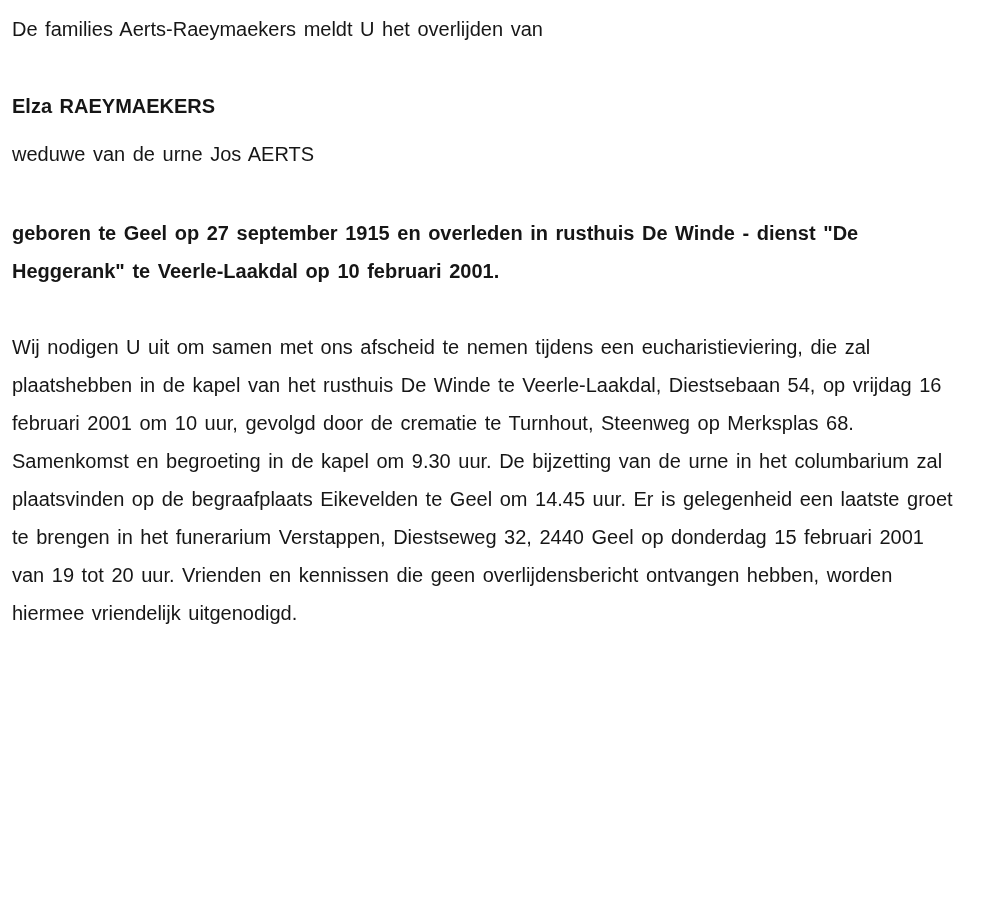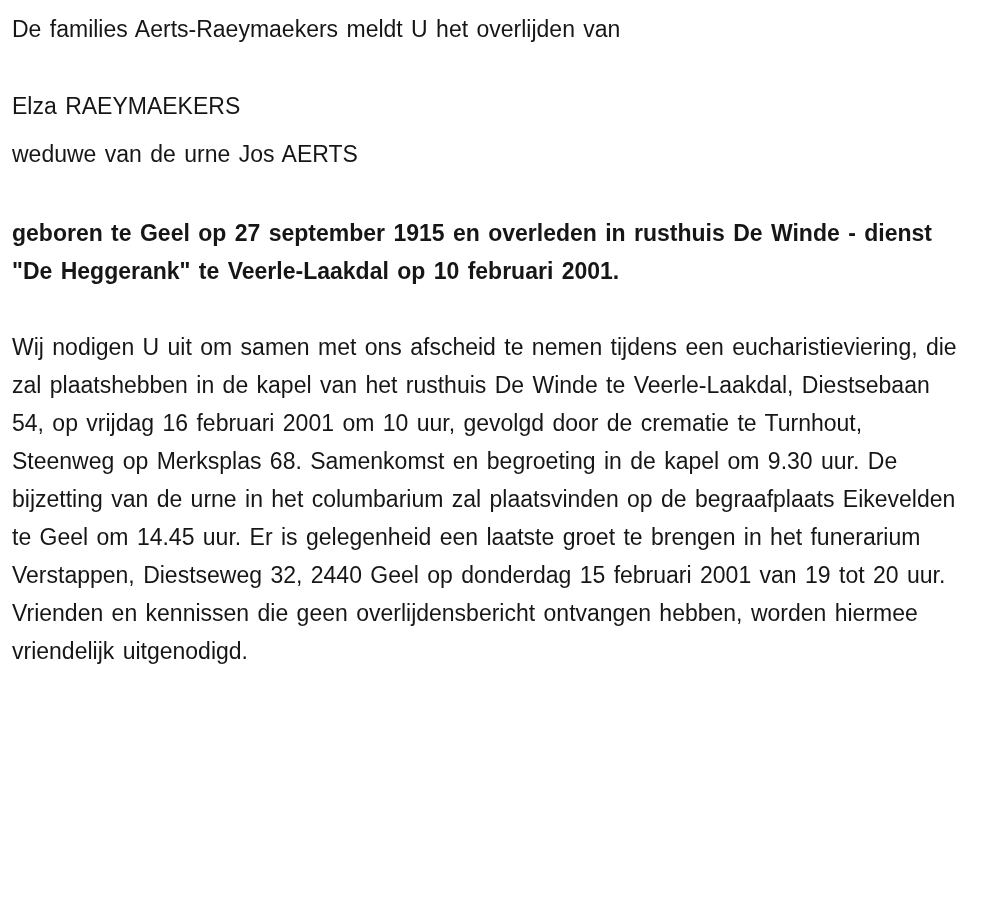--- a/index.html
+++ b/index.html
@@ -11,36 +11,36 @@
     width: 1000px;
     height: 915px;
     font-family: "Liberation Sans", "DejaVu Sans", sans-serif;
     color: #161616;
     overflow: hidden;
   }
   .notice {
     box-sizing: border-box;
     width: 1000px;
     padding: 10px 38px 0 12px;
-    font-size: 23px;
+    font-size: 20px;
     line-height: 38px;
     word-spacing: 2px;
     text-align: left;
   }
   .notice p {
     margin: 0;
   }
   .intro {
     margin-bottom: 39px !important;
   }
   .salutation {
     margin-bottom: 11px !important;
   }
   .deceased-name {
-    font-weight: normal;
+    font-weight: bold;
     margin-bottom: 10px !important;
   }
   .relation {
     margin-bottom: 41px !important;
   }
   .birth-death {
     margin-bottom: 38px !important;
     font-weight: bold;
   }
   .ceremony {

